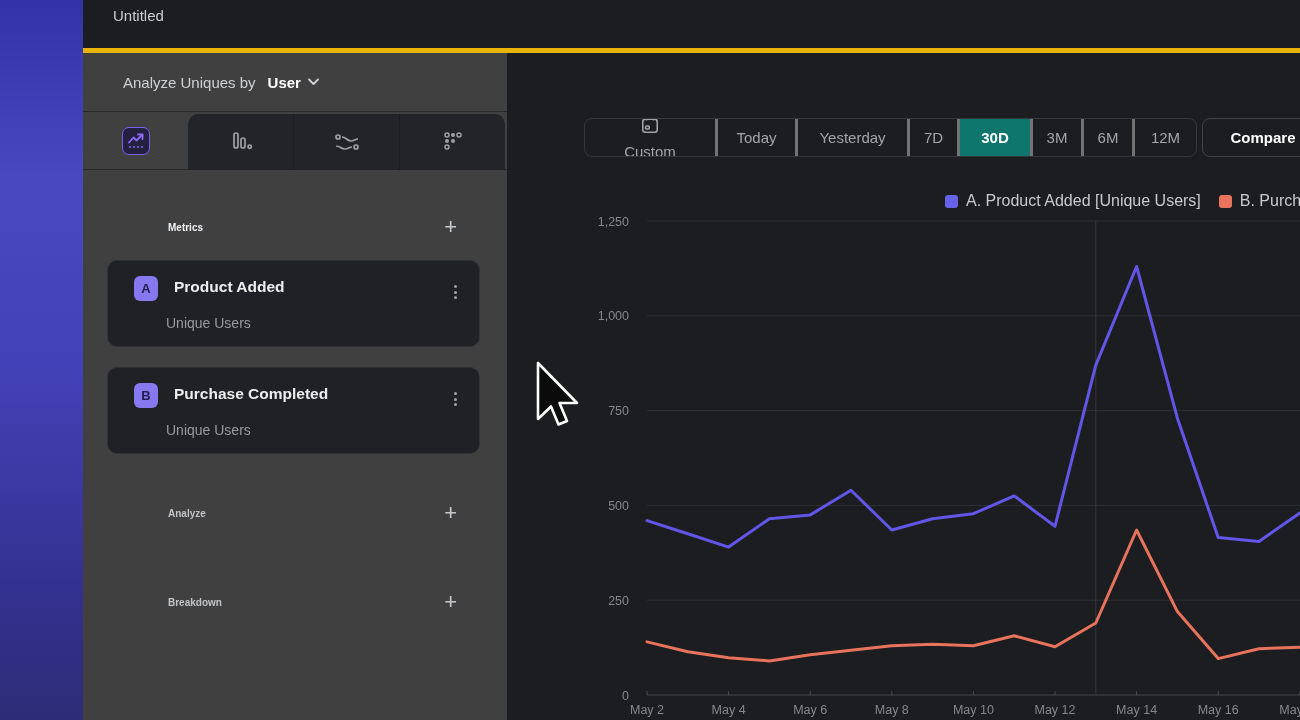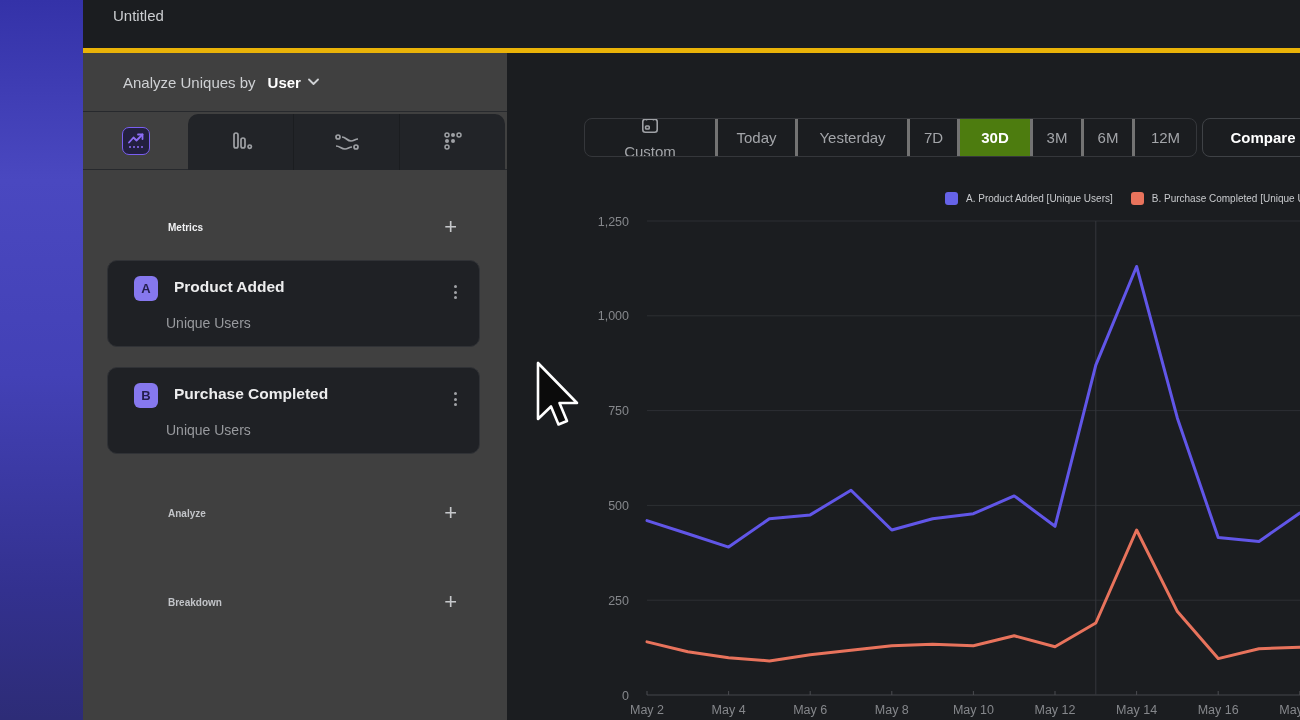--- a/index.html
+++ b/index.html
@@ -55,30 +55,30 @@
 
   
   .chart-panel { position:absolute; left:507px; top:53px; right:0; bottom:0;
     background:#1b1d20; overflow:hidden; }
   .range-control { position:absolute; left:77px; top:65px; height:39px; display:flex;
     border:1px solid #35373b; border-radius:8px; overflow:hidden; }
   .range-seg { display:flex; align-items:center; justify-content:center; gap:8px;
     background:none; border:none; border-left:3px solid #737373; cursor:pointer;
     font-size:15px; color:#a3a5a9; font-family:"Liberation Sans",sans-serif; }
   .range-seg:first-child { border-left:none;flex-direction:column; }
-  .range-seg.selected { background:#4d7c0f; color:#ffffff; font-weight:700; }
+  .range-seg.selected { background:#0f766e; color:#ffffff; font-weight:700; }
   .w0{width:130px}.w1{width:80px}.w2{width:112px}.w3{width:50px}.w4{width:73px}.w5{width:51px}.w6{width:51px}.w7{width:64px}
   .compare-btn { position:absolute; left:695px; top:65px; height:39px; width:122px;
     border:1px solid #3f4246; border-radius:8px; background:none; color:#ffffff;
     font-size:15px; font-weight:700; cursor:pointer; font-family:"Liberation Sans",sans-serif; }
 
   .legend { position:absolute; left:438px; top:139px; display:flex; gap:18px; white-space:nowrap; }
   .legend-item { display:flex; align-items:center; gap:8px; cursor:pointer; }
   .legend-swatch { width:13px; height:13px; border-radius:3px; display:inline-block; }
-  .legend-label { font-size:10px; color:#c8cacd; }
+  .legend-label { font-size:16px; color:#c8cacd; }
 
   #chart { position:absolute; left:0; top:0; }
   #chart .ytick, #chart .xtick { font-size:12.5px; fill:#85878b; font-family:"Liberation Sans",sans-serif; }
 
   .cursor { position:absolute; left:536px; top:361px; pointer-events:none; }
 </style>
 </head>
 <body>
 
 <div class="left-strip"></div>

